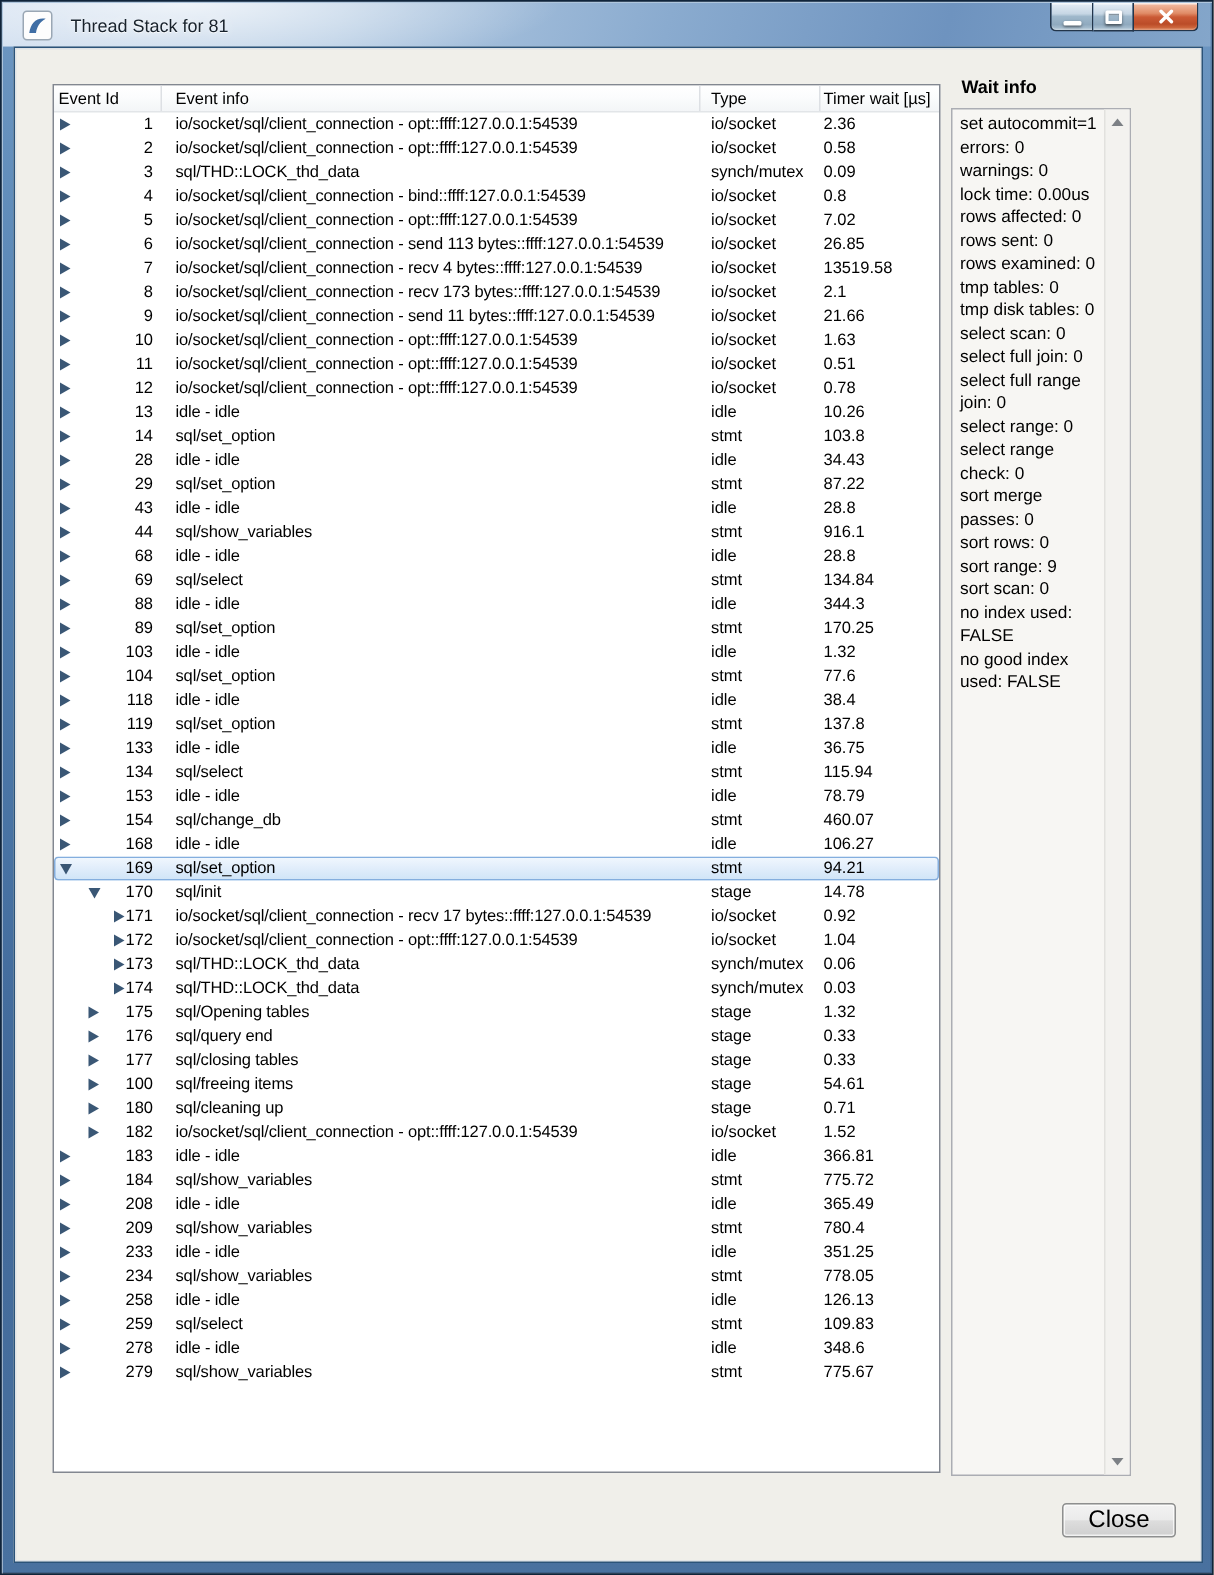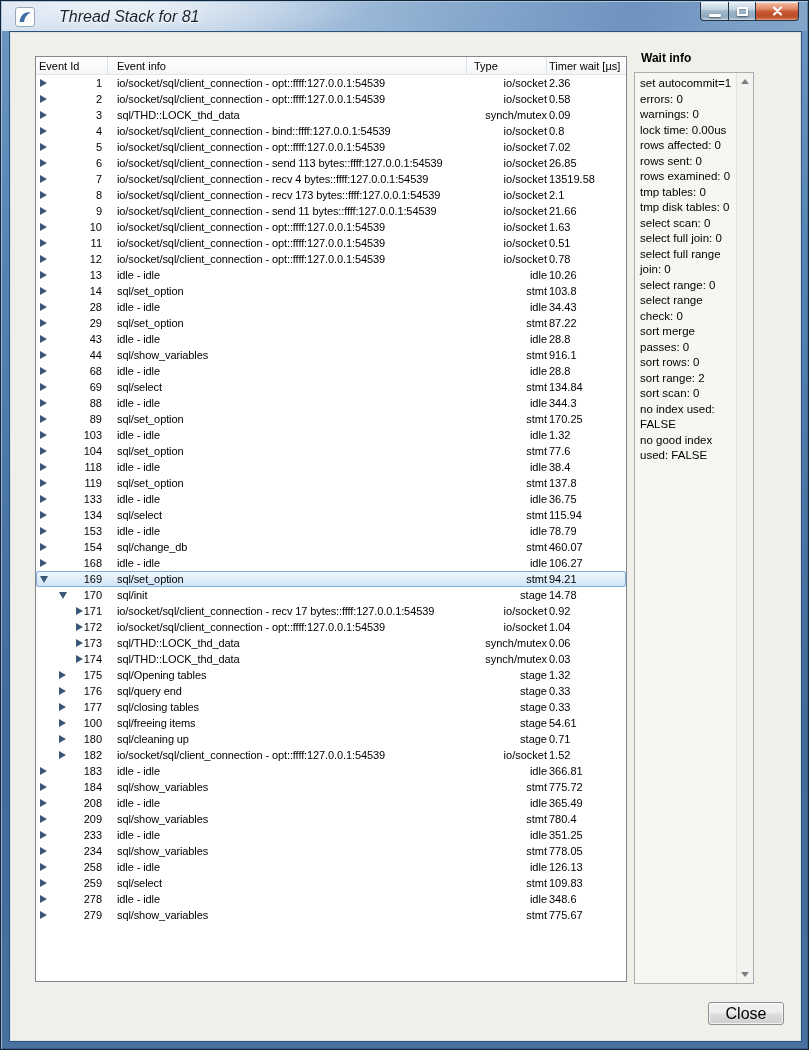--- a/index.html
+++ b/index.html
@@ -21,23 +21,22 @@
       radial-gradient(ellipse 360px 70px at 120px 0px, rgba(255,255,255,.75), rgba(255,255,255,0) 70%),
       linear-gradient(105deg,#cddcee 0%,#b4cbe3 28%,#8aabcf 55%,#6e93bf 78%,#84a6ca 100%);
     display:flex; align-items:center;
   }
   .app-icon {
     width:20px; height:20px; margin-left:13px;
     background:#fdfdfd; border:1px solid #9aa7b4; border-radius:3px;
     display:flex; align-items:center; justify-content:center;
   }
   .win-title {
-    margin-left:24px; font-size:16px; color:#18222c;
+    margin-left:12px; font-size:12px; color:#18222c;
     text-shadow:0 0 8px #ffffff, 0 1px 0 rgba(255,255,255,.8);
-    font-style:italic;
   }
   .winbtns { position:absolute; top:0; right:8px; display:flex; }
   .winbtn {
     height:19px; border:1px solid #23354a; border-top:none;
     display:flex; align-items:center; justify-content:center;
     box-shadow: inset 0 1px 0 rgba(255,255,255,.7), inset 0 -1px 0 rgba(255,255,255,.25);
     cursor:default;
   }
   .winbtn.minimize { width:29px; border-bottom-left-radius:4px;
     background:linear-gradient(180deg,#e6eef6 0%,#c6d6e4 40%,#9fb8cb 50%,#90aabf 80%,#b3c8d7 100%); }
@@ -78,21 +77,21 @@
   .row { display:flex; height:16px; align-items:center; font-size:11px; color:#000; position:relative; }
   .row.selected {
     background:linear-gradient(180deg,#f2f8fe 0%,#e2eefb 45%,#cfe4f7 100%);
     box-shadow: inset 0 0 0 1px #84aede;
     border-radius:3px;
   }
   .cell { overflow:hidden; white-space:nowrap; }
   .cell-id { width:72px; position:relative; height:100%; }
   .id-num { position:absolute; right:6px; top:50%; transform:translateY(-50%); }
   .cell-info { width:359px; padding-left:9px; letter-spacing:-0.1px; }
-  .cell-type { width:80px; padding-left:7px;text-align:right; }
+  .cell-type { width:80px; padding-left:7px; }
   .cell-wait { flex:1; padding-left:2px; }
 
   .arrow { position:absolute; width:0; height:0; }
   .arrow.right { top:4px; border-top:4px solid transparent; border-bottom:4px solid transparent; border-left:7px solid #3a5775; }
   .arrow.down  { top:5px; border-left:4px solid transparent; border-right:4px solid transparent; border-top:7px solid #3a5775; }
   .depth-0 .arrow { left:4px; }
   .depth-1 .arrow { left:23px; }
   .depth-2 .arrow { left:40px; }
 
   
@@ -655,21 +654,21 @@
           <div class="wi-line">rows examined: 0</div>
           <div class="wi-line">tmp tables: 0</div>
           <div class="wi-line">tmp disk tables: 0</div>
           <div class="wi-line">select scan: 0</div>
           <div class="wi-line">select full join: 0</div>
           <div class="wi-line">select full range join: 0</div>
           <div class="wi-line">select range: 0</div>
           <div class="wi-line">select range check: 0</div>
           <div class="wi-line">sort merge passes: 0</div>
           <div class="wi-line">sort rows: 0</div>
-          <div class="wi-line">sort range: 2</div>
+          <div class="wi-line">sort range: 9</div>
           <div class="wi-line">sort scan: 0</div>
           <div class="wi-line">no index used: FALSE</div>
           <div class="wi-line">no good index used: FALSE</div>
         </div>
       <div class="wait-scrollbar">
         <div class="sb-btn">
           <span class="tri-up"></span>
         </div>
         <div class="sb-track"></div>
         <div class="sb-btn">

